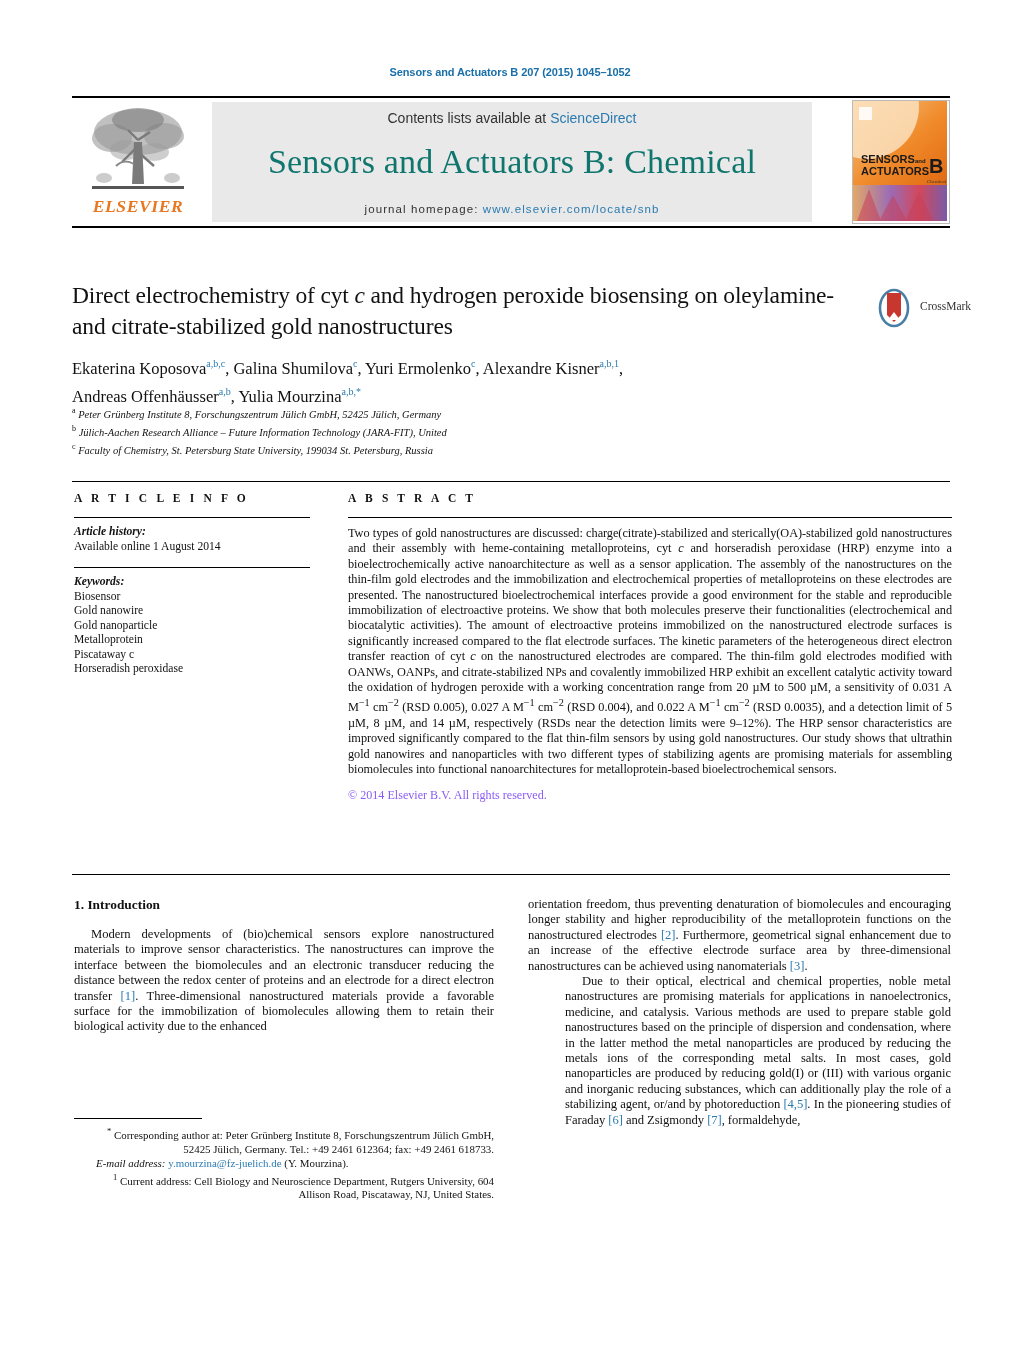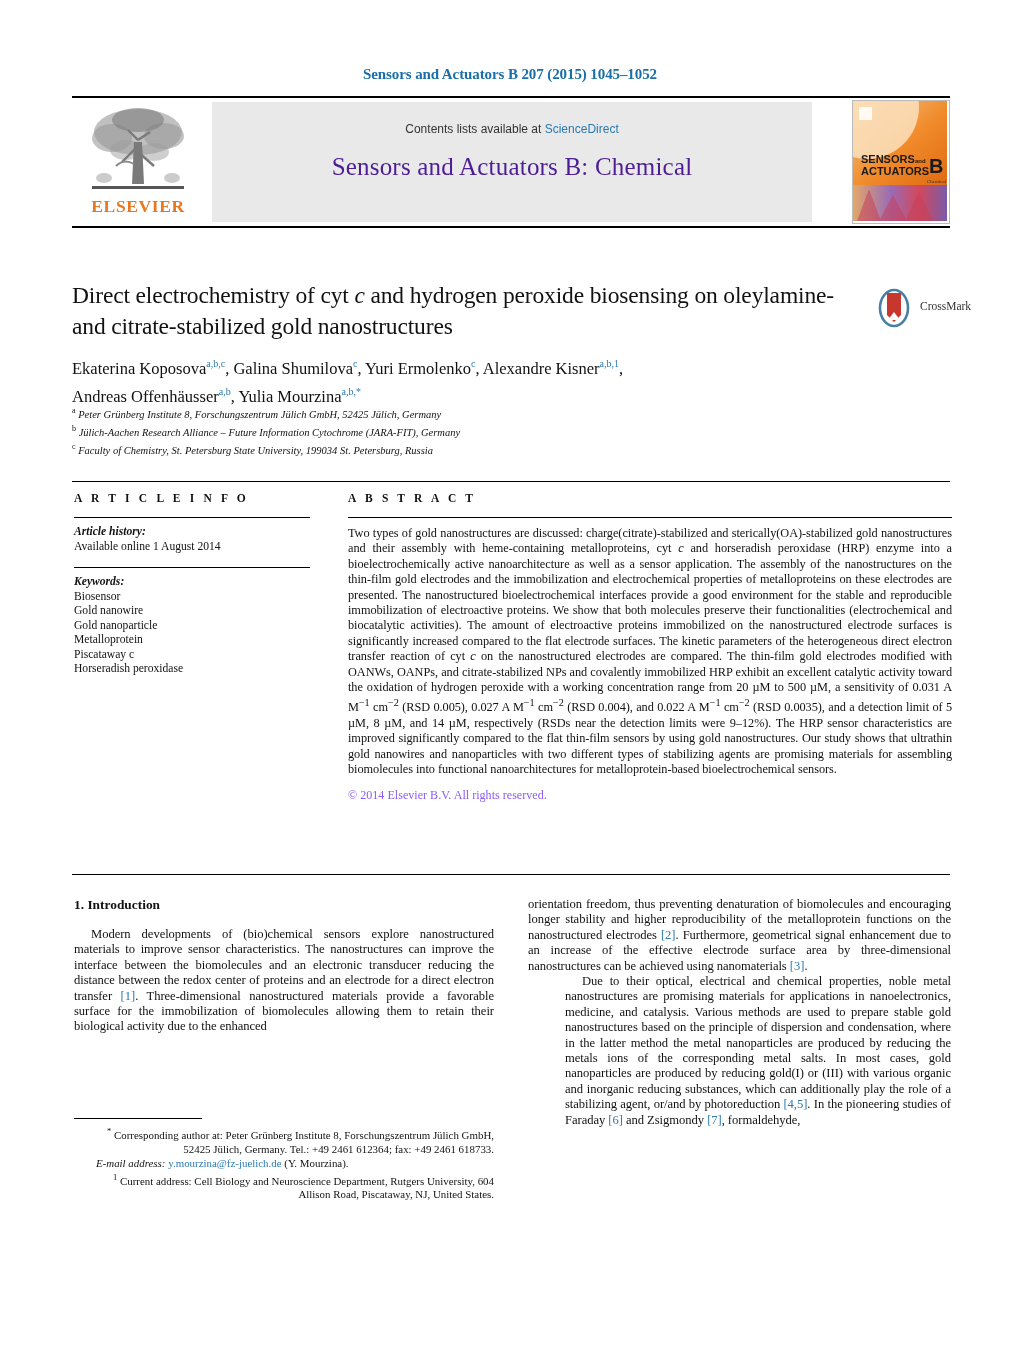--- a/index.html
+++ b/index.html
@@ -22,22 +22,22 @@
     height: 1351px;
     background: #fff;
   }
 
   
   .runhead {
     position: absolute;
     left: 0; top: 66px;
     width: 1020px;
     text-align: center;
-    font-family: Liberation Serif, serif;
-    font-size: 15px;
+    font-family: Liberation Sans, sans-serif;
+    font-size: 11px;
     font-weight: bold;
     color: #1a6fa8;
     letter-spacing: -0.1px;
   }
 
   
   .masthead {
     position: absolute;
     left: 72px; top: 96px;
     width: 878px;
@@ -50,49 +50,50 @@
     position: relative;
     width: 878px;
     height: 128px;
   }
   .elsevier-logo {
     position: absolute;
     left: 2px; top: 4px;
     width: 128px;
     height: 120px;
     text-align: center;
+    font-style: italic;
   }
   .tree-svg { display:block; margin: 0 auto; }
   .elsevier-word {
     font-family: "Liberation Serif", serif;
     font-size: 17.5px;
     font-weight: bold;
     color: #E87722;
     letter-spacing: 0.6px;
     margin-top: -2px;
   }
   .grey-band {
     position: absolute;
     left: 140px; top: 4px;
     width: 600px;
     height: 120px;
     background: #e9e9e9;
     text-align: center;
   }
   .contents-line {
     font-family: "Liberation Sans", sans-serif;
-    font-size: 12px;
+    font-size: 14px;
     color: #333;
-    padding-top: 20px;
+    padding-top: 8px;
   }
   .contents-line a { color:#2a7ab0; text-decoration:none; }
   .journal-name {
     font-family: "Liberation Serif", serif;
-    font-size: 25px;
-    color: #4c1d95;
+    font-size: 34px;
+    color: #0f766e;
     margin-top: 17px;
     letter-spacing: 0.2px;
   }
   .homepage-line {
     font-family: "Liberation Sans", sans-serif;
     font-size: 11.5px;
     color: #333;
     margin-top: 22px;
     letter-spacing: 1.1px;
   }
@@ -308,20 +309,21 @@
             <ellipse cx="22" cy="76" rx="8" ry="5" fill="#9a9a9a" opacity="0.5"></ellipse>
             <ellipse cx="90" cy="76" rx="8" ry="5" fill="#9a9a9a" opacity="0.5"></ellipse>
           </g>
         </svg>
         <div class="elsevier-word">ELSEVIER</div>
       </div>
 
       <div class="grey-band">
         <div class="contents-line"><span>Contents lists available at </span><a href="#">ScienceDirect</a></div>
         <div class="journal-name">Sensors and Actuators B: Chemical</div>
+        <div class="homepage-line"><span>journal homepage: </span><a href="#">www.elsevier.com/locate/snb</a></div>
       </div>
 
       <div class="cover-thumb">
         <svg width="94" height="120" viewBox="0 0 94 120">
           <defs>
             <linearGradient id="og" x1="0" y1="0" x2="1" y2="1">
               <stop offset="0%" stop-color="#f7c98c"></stop>
               <stop offset="55%" stop-color="#f08a2a"></stop>
               <stop offset="100%" stop-color="#e06a12"></stop>
             </linearGradient>
@@ -370,21 +372,21 @@
     <span>Ekaterina Koposova</span><sup>a,b,c</sup>,
     <span>Galina Shumilova</span><sup>c</sup>,
     <span>Yuri Ermolenko</span><sup>c</sup>,
     <span>Alexandre Kisner</span><sup>a,b,1</sup>,<br>
     <span>Andreas Offenhäusser</span><sup>a,b</sup>,
     <span>Yulia Mourzina</span><sup>a,b,*</sup>
   </div>
 
   <div class="affils">
     <div><sup>a</sup> <span>Peter Grünberg Institute 8, Forschungszentrum Jülich GmbH, 52425 Jülich, Germany</span></div>
-    <div><sup>b</sup> <span>Jülich-Aachen Research Alliance – Future Information Cytochrome (JARA-FIT), Germany</span></div>
+    <div><sup>b</sup> <span>Jülich-Aachen Research Alliance – Future Information Technology (JARA-FIT), United</span></div>
     <div><sup>c</sup> <span>Faculty of Chemistry, St. Petersburg State University, 199034 St. Petersburg, Russia</span></div>
   </div>
 
   <div class="rule-page" style="top:481px;"></div>
   <div class="rule-page" style="top:874px;"></div>
 
   <div class="info-col">
     <div class="sec-head">A R T I C L E    I N F O</div>
     <div class="rule-heavy"></div>
     <div class="info-body">

